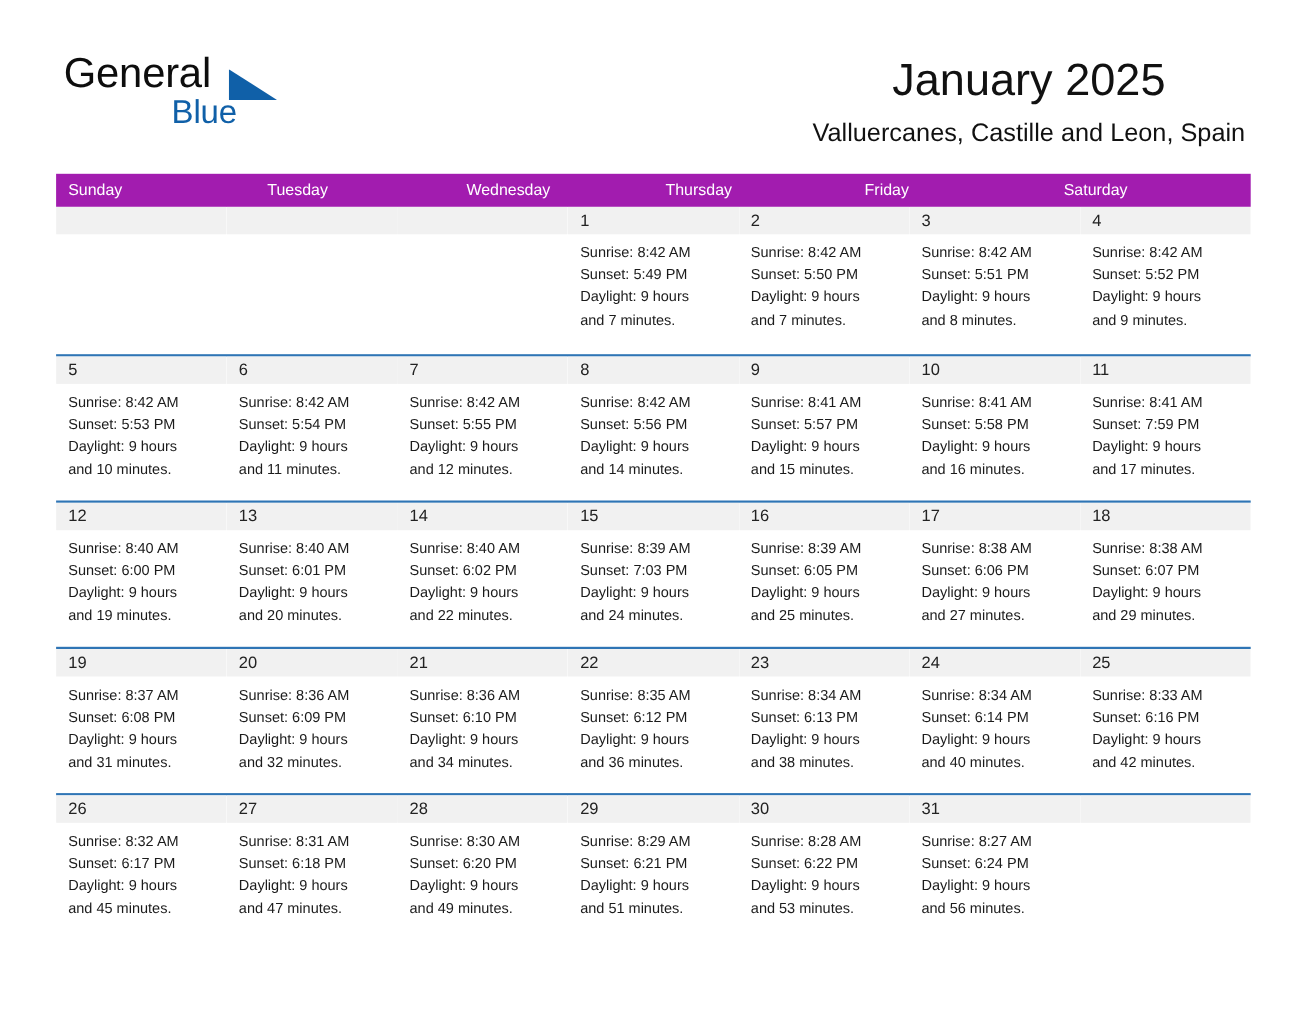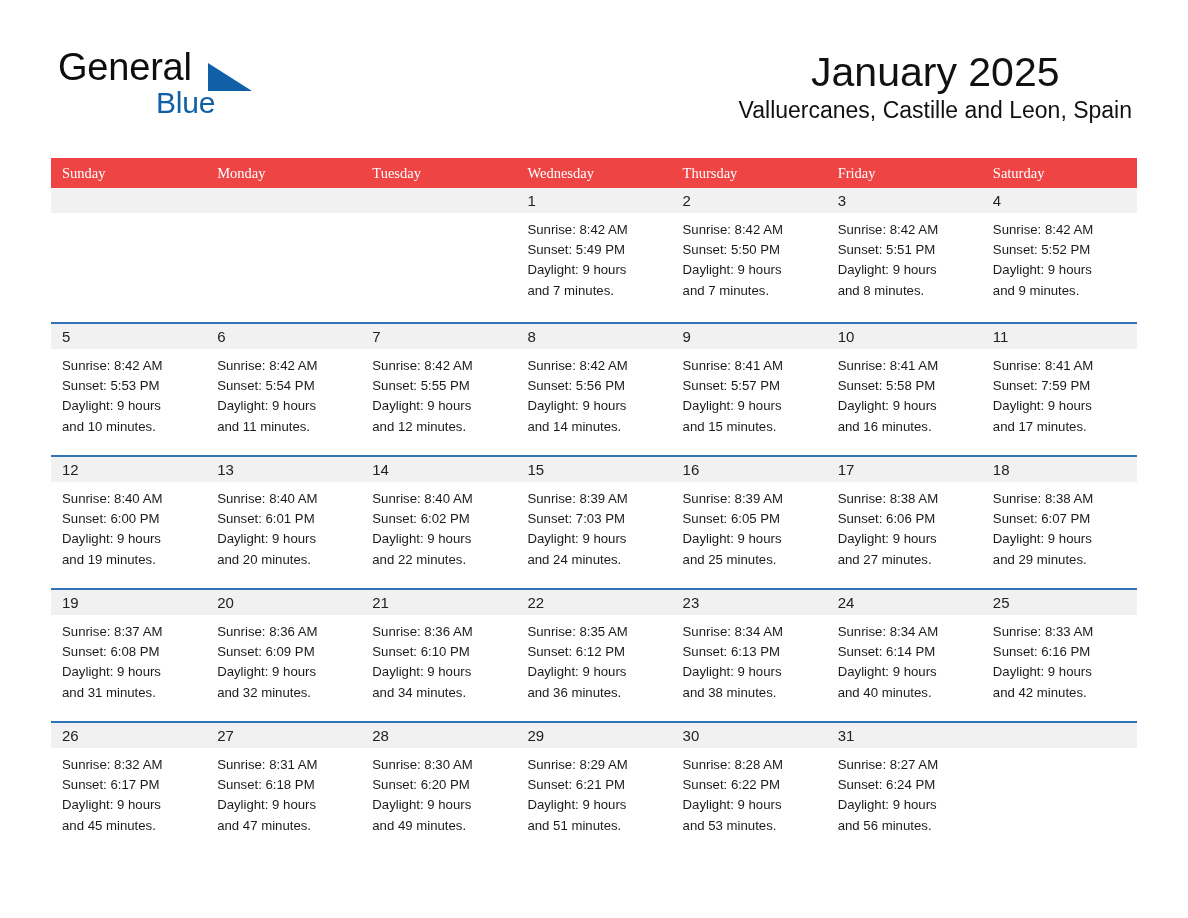--- a/index.html
+++ b/index.html
@@ -71,40 +71,40 @@
     text-align: center;
   }
   .month-title {
     font-size: 41px;
     line-height: 48px;
     font-weight: 400;
     color: #111111;
     white-space: nowrap;
   }
   .location-title {
+    margin-top: 10px;
     font-size: 23px;
     line-height: 28px;
     font-weight: 400;
     color: #111111;
     white-space: nowrap;
   }
 
   
   .calendar {
     position: absolute;
     left: 51px;
     top: 158px;
     width: 1086px;
   }
 
   .weekdays {
     display: flex;
-    background: #ef4444;
+    background: #a21caf;
     height: 30px;
-    font-family: Liberation Serif, serif;
   }
   .weekday {
     flex: 1 1 0;
     color: #ffffff;
     font-size: 14.5px;
     line-height: 30px;
     padding-left: 11px;
     box-sizing: border-box;
     white-space: nowrap;
     overflow: hidden;
@@ -173,21 +173,20 @@
     <div class="titles">
       <div class="month-title">January 2025</div>
       <div class="location-title">Valluercanes, Castille and Leon, Spain</div>
     </div>
 
   </div>
 
   <div class="calendar">
     <div class="weekdays" id="weekday-row">
         <div class="weekday">Sunday</div>
-        <div class="weekday">Monday</div>
         <div class="weekday">Tuesday</div>
         <div class="weekday">Wednesday</div>
         <div class="weekday">Thursday</div>
         <div class="weekday">Friday</div>
         <div class="weekday">Saturday</div>
       </div>
     <div id="weeks-container">
         <div class="week first">
           <div class="daycell empty">
             <div class="daynum-band">

